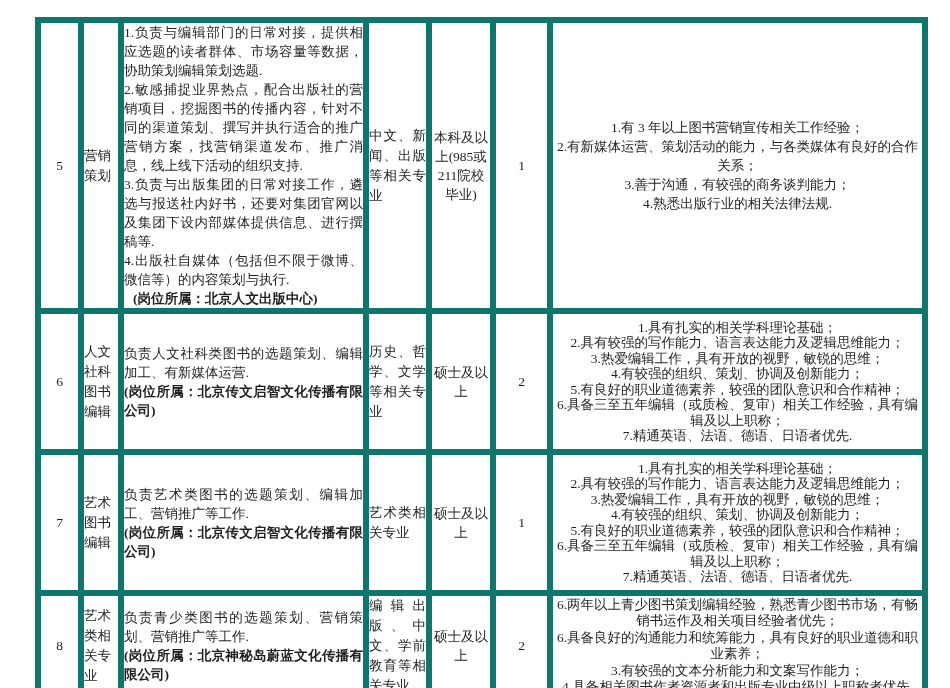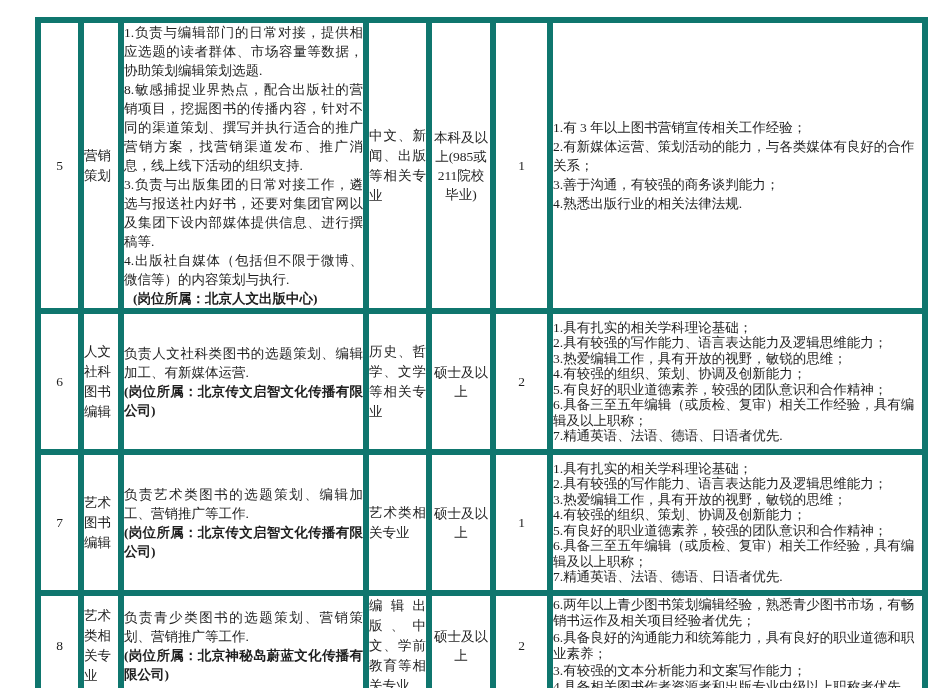--- a/index.html
+++ b/index.html
@@ -32,21 +32,21 @@
   tr.r1 { height: 141px; }
   tr.r2 { height: 141px; }
   tr.r3 { height: 98px; }
 
   .c-num   { text-align: center; }
   .c-title { text-align: left; padding: 0 6px; line-height: 20px; word-break: break-all; }
   .c-duties{ padding: 2px 7px 2px 8px; line-height: 19px; text-align: justify; word-break: break-all; }
   .c-major { padding: 0 5px; line-height: 20px; text-align: justify; word-break: break-all; }
   .c-edu   { text-align: center; padding: 0 6px; line-height: 19px; word-break: break-all; font-family: Liberation Serif, serif; }
   .c-count { text-align: center; }
-  .c-req   { padding: 2px 5px 2px 6px; word-break: break-all; text-align: left; }
+  .c-req   { padding: 2px 5px 2px 6px; word-break: break-all; text-align: center; }
 
   .req-a { line-height: 19px; }
   .req-b { line-height: 15.5px; }
   .req-c { line-height: 16.5px; }
 
   .affil { font-weight: bold; }
   .affil-indent { text-indent: 9px; }
 </style>
 </head>
 <body>
@@ -66,21 +66,21 @@
     <tbody>
         <tr class="r0">
       <td class="c-num">
         <span>5</span>
       </td>
       <td class="c-title">
         <span>营销策划</span>
       </td>
       <td class="c-duties">
         <div>1.负责与编辑部门的日常对接，提供相应选题的读者群体、市场容量等数据，协助策划编辑策划选题.</div>
-        <div>8.敏感捕捉业界热点，配合出版社的营销项目，挖掘图书的传播内容，针对不同的渠道策划、撰写并执行适合的推广营销方案，找营销渠道发布、推广消息，线上线下活动的组织支持.</div>
+        <div>2.敏感捕捉业界热点，配合出版社的营销项目，挖掘图书的传播内容，针对不同的渠道策划、撰写并执行适合的推广营销方案，找营销渠道发布、推广消息，线上线下活动的组织支持.</div>
         <div>3.负责与出版集团的日常对接工作，遴选与报送社内好书，还要对集团官网以及集团下设内部媒体提供信息、进行撰稿等.</div>
         <div>4.出版社自媒体（包括但不限于微博、微信等）的内容策划与执行.</div>
         <div class="affil affil-indent">(岗位所属：北京人文出版中心)</div>
       </td>
       <td class="c-major">
         <div>中文、新闻、出版等相关专业</div>
       </td>
       <td class="c-edu">
         <div>本科及以上(985或211院校毕业)</div>
       </td>

